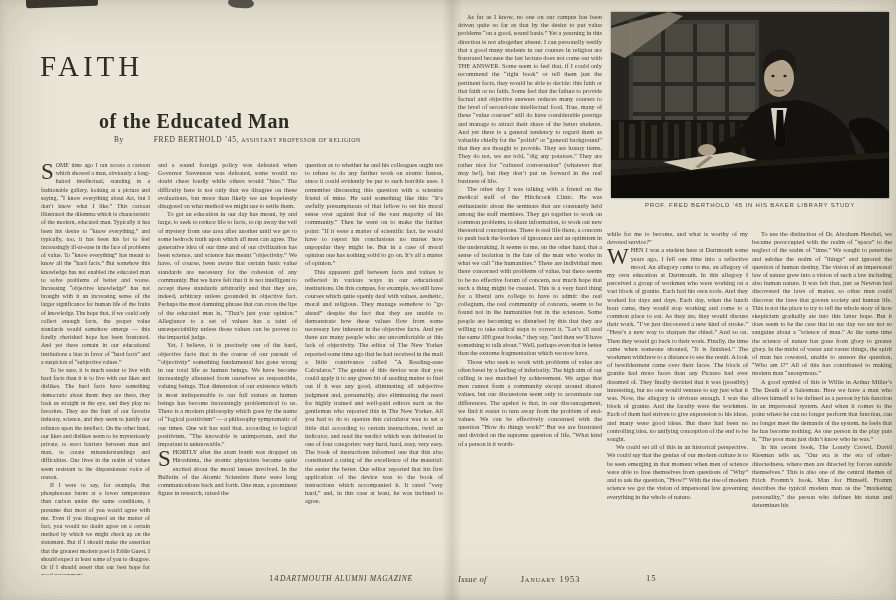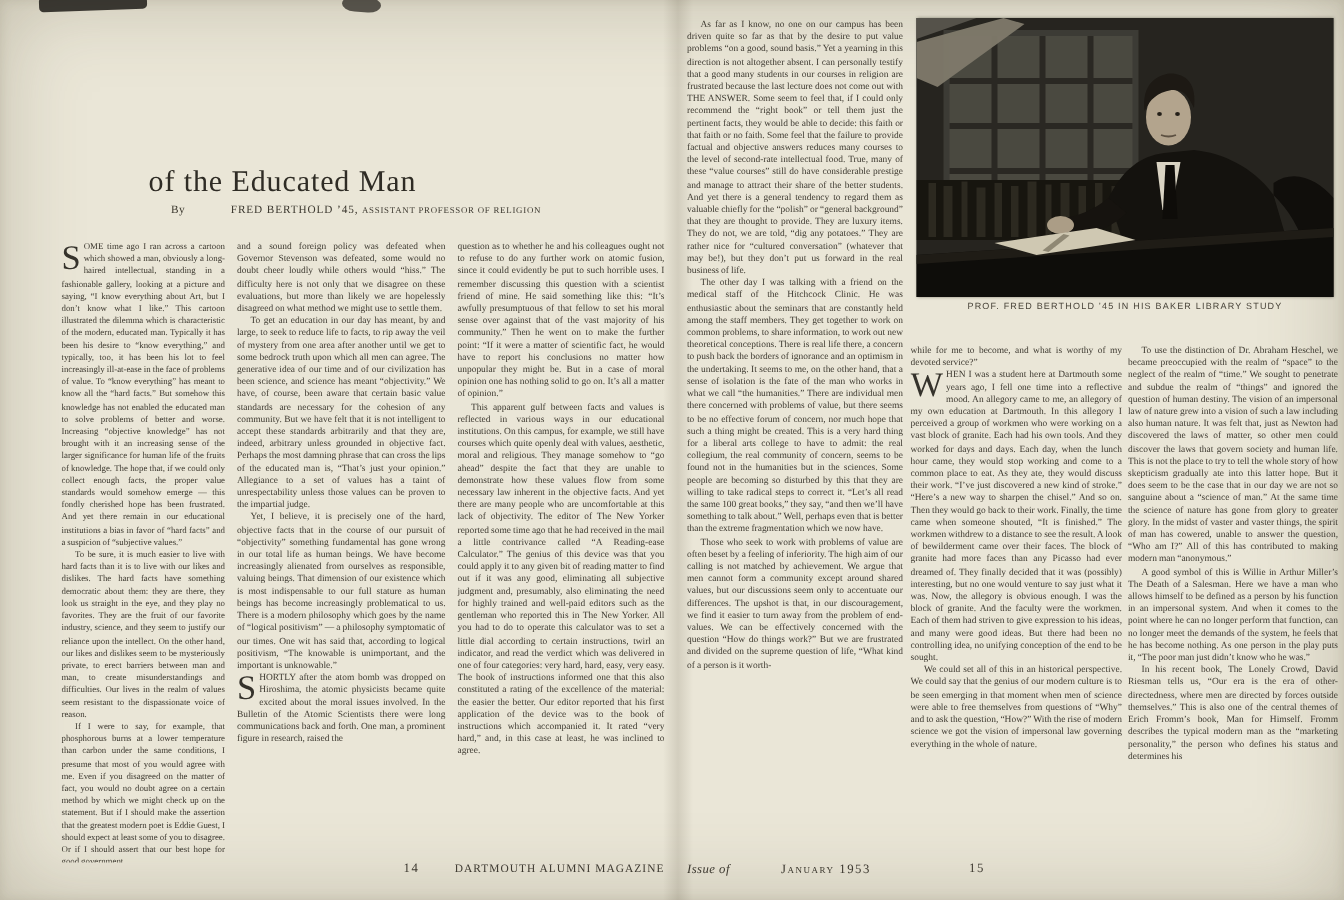--- a/index.html
+++ b/index.html
@@ -27,21 +27,21 @@
   .title1{
     position:absolute;left:40px;top:50px;
     font-size:29px;letter-spacing:4px;color:#2f2c25;
   }
   .title2{
     position:absolute;left:96px;top:85px;
     font-size:20px;letter-spacing:.6px;color:#2f2c25;
   }
   .title3{
     position:absolute;left:99px;top:110px;
-    font-size:20px;letter-spacing:.6px;color:#2f2c25;
+    font-size:20px;letter-spacing:.6px;color:#2f2c25;font-weight:bold;
   }
   .byline{
     position:absolute;left:114px;top:135px;font-size:7.5px;color:#3d3930;letter-spacing:.4px;
   }
   .byline .name{font-size:7.5px;letter-spacing:.6px;padding-left:28px;}
   .byline .role{font-size:5.9px;letter-spacing:.5px;}
   .col{
     position:absolute;text-align:justify;color:#3d3930;overflow:hidden;
     font-size:6.3px;line-height:8.2px;word-spacing:-0.2px;
   }
@@ -63,36 +63,37 @@
   }
   .caption{
     position:absolute;left:601px;top:202px;width:298px;text-align:center;
     font-size:6px;letter-spacing:.8px;color:#49443a;
     font-family:"Liberation Sans", sans-serif;
   }
   .pagenum{position:absolute;font-size:8.5px;color:#3d3930;letter-spacing:1px;}
   #pn-left{left:252px;top:573px;margin-left:17px;}
   #pn-right{left:646px;top:573px;}
   .mag-name{
-    position:absolute;left:280px;top:574px;width:163px;text-align:right;
-    font-size:7.6px;letter-spacing:.7px;color:#3d3930;
+    position:absolute;left:280px;top:574px;width:163px;text-align:left;
+    font-size:7.6px;letter-spacing:.7px;color:#3d3930;font-style:italic;
   }
   .issue-line{position:absolute;left:458px;top:574px;font-size:8.5px;color:#3d3930;}
   .issue-line .lbl{font-style:italic;letter-spacing:.3px;}
   .issue-line .date{font-variant:small-caps;letter-spacing:1px;text-transform:capitalize;margin-left:32px;}
 </style>
 </head>
 <body>
 
 <div class="spread">
 
   <div class="artifact1"></div>
   <div class="artifact2"></div>
   <div class="gutter"></div>
 
+  <div class="title1">FAITH</div>
   <div class="title3">of the Educated Man</div>
 
   <div class="byline">
     <span>By</span>
     <span class="name">FRED BERTHOLD ’45,</span>
     <span class="role">ASSISTANT PROFESSOR OF RELIGION</span>
   </div>
 
   <div class="col" id="col1">
     <p class="dcp"><span class="dropcap">S</span><span>OME time ago I ran across a cartoon which showed a man, obviously a long-haired intellectual, standing in a fashionable gallery, looking at a picture and saying, “I know everything about Art, but I don’t know what I like.” This cartoon illustrated the dilemma which is characteristic of the modern, educated man. Typically it has been his desire to “know everything,” and typically, too, it has been his lot to feel increasingly ill-at-ease in the face of problems of value. To “know everything” has meant to know all the “hard facts.” But somehow this knowledge has not enabled the educated man to solve problems of better and worse. Increasing “objective knowledge” has not brought with it an increasing sense of the larger significance for human life of the fruits of knowledge. The hope that, if we could only collect enough facts, the proper value standards would somehow emerge — this fondly cherished hope has been frustrated. And yet there remain in our educational institutions a bias in favor of “hard facts” and a suspicion of “subjective values.”</span></p>

